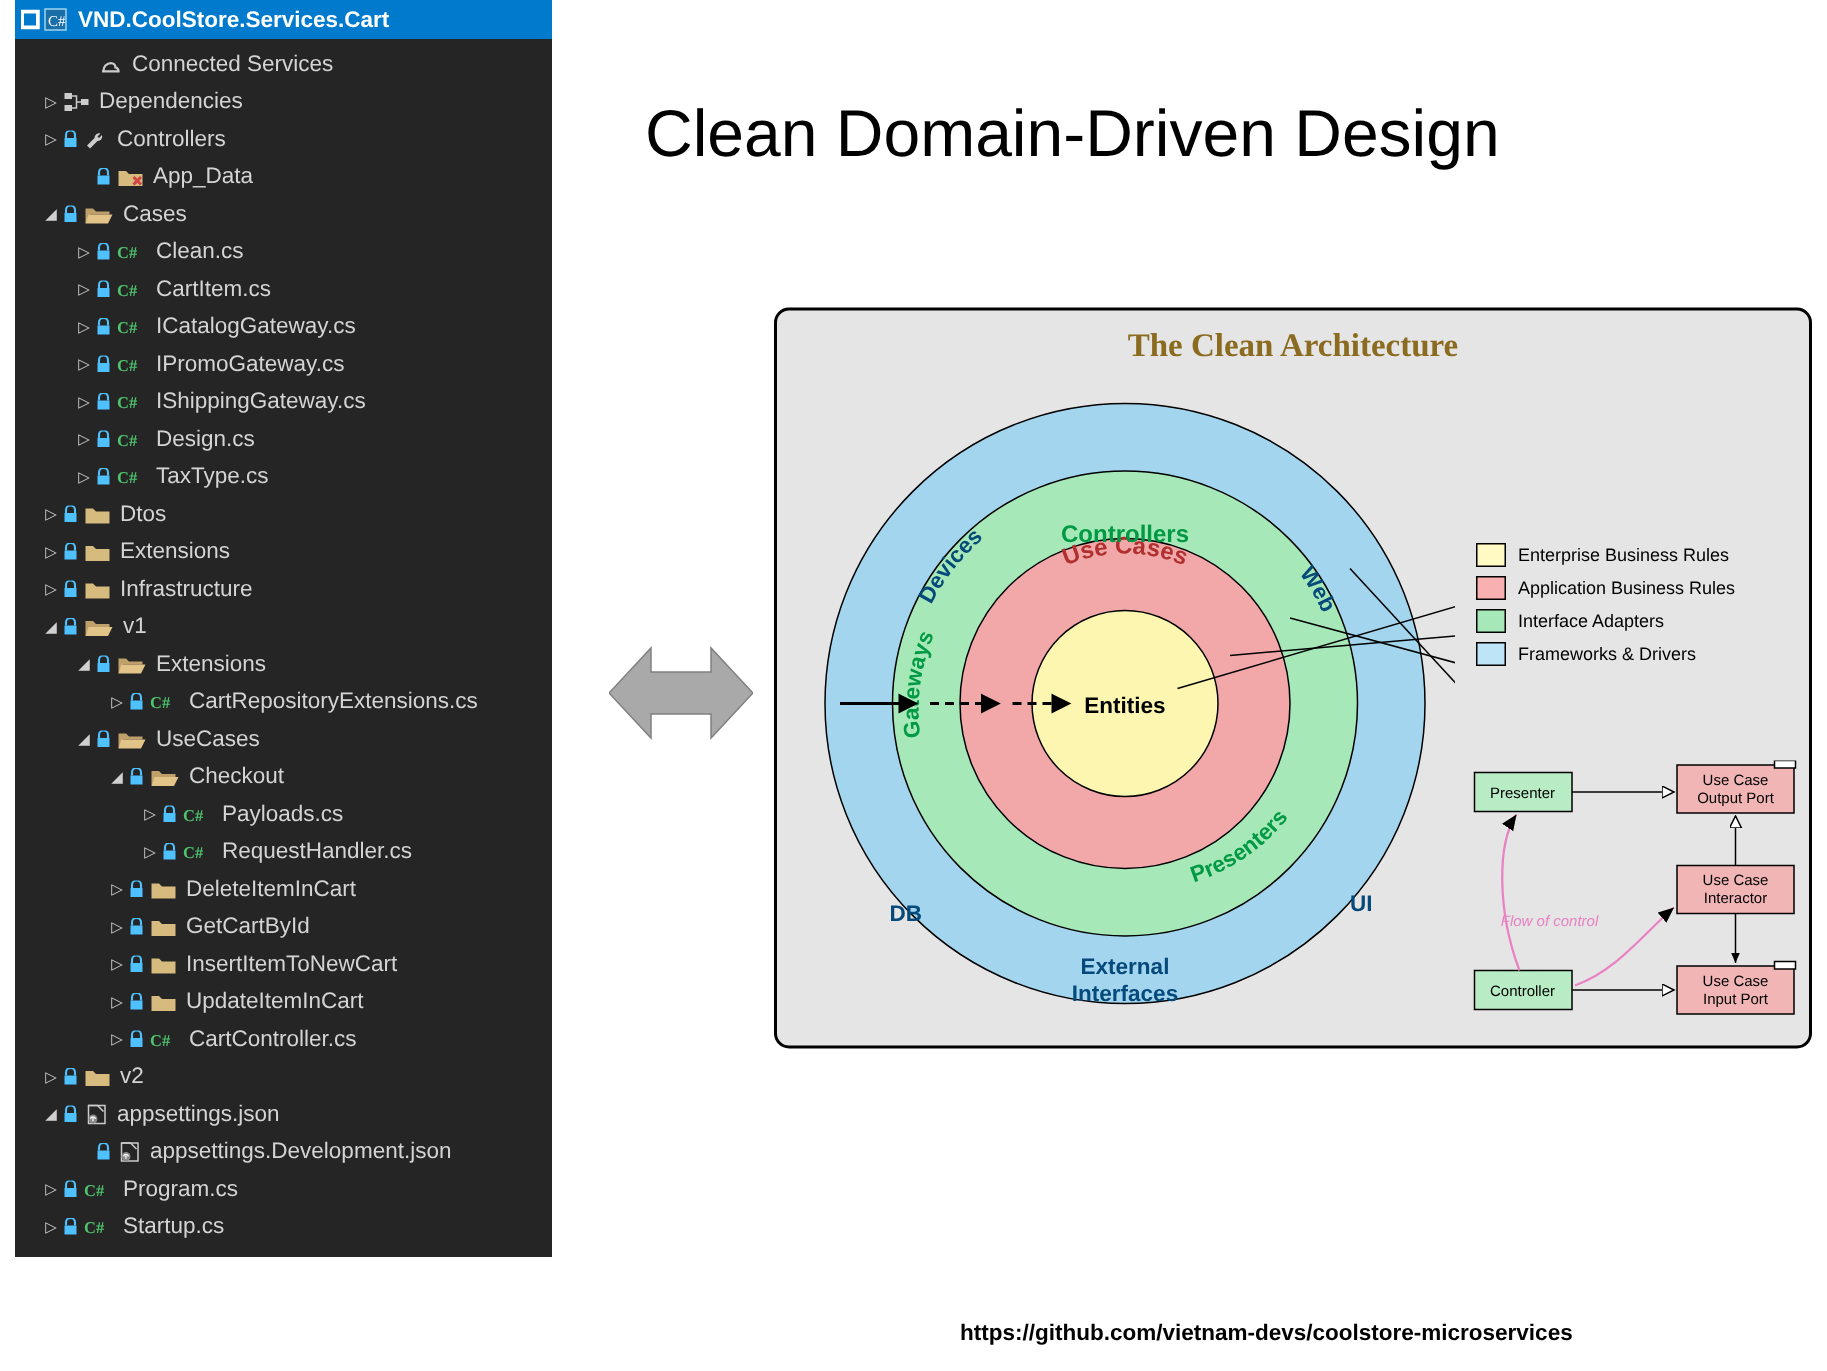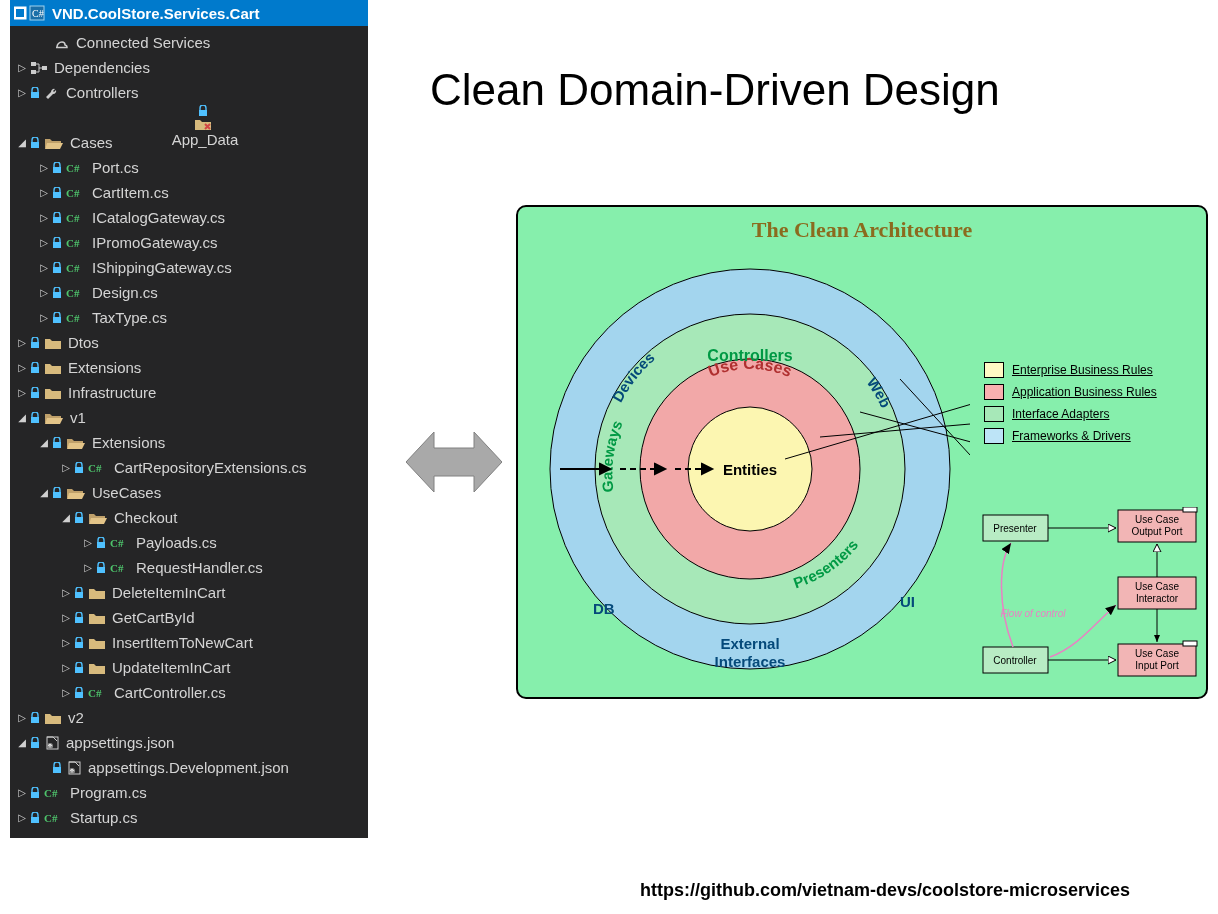--- a/index.html
+++ b/index.html
@@ -2,41 +2,41 @@
 <html><head>
 <meta charset="utf-8">
 <style>
   html,body{margin:0;padding:0;font-family:"Segoe UI",Arial,sans-serif;background:#fff;}
   body{width:1218px;height:914px;position:relative;overflow:hidden;}
   
   .explorer{position:absolute;left:10px;top:0;width:358px;background:#252526;color:#d4d4d4;font-size:15px;}
   .proj-hdr{background:#007ACC;color:#fff;display:flex;align-items:center;height:26px;padding:0 4px;}
   .proj-hdr svg{flex:none;}
   .proj-hdr span{margin-left:6px;font-weight:bold;}
-  .tree{padding:4px 0 8px 0;}
+  .tree{padding:4px 0 8px 12px;}
   .row{display:flex;align-items:center;height:25px;white-space:nowrap;cursor:default;}
   .exp{width:12px;text-align:center;color:#d0d0d0;font-size:10px;}
   .row .ic{margin:0 2px;display:inline-flex;align-items:center;}
   .lbl{margin-left:4px;}
   
   .heading{position:absolute;left:430px;top:65px;font-size:44px;font-weight:400;color:#000;}
   
   .bigarrow{position:absolute;left:406px;top:418px;}
   
-  .diagram{position:absolute;left:516px;top:205px;width:688px;height:490px;border:2px solid #000;border-radius:10px;background:#86efac;}
+  .diagram{position:absolute;left:516px;top:205px;width:688px;height:490px;border:2px solid #000;border-radius:10px;background:#e5e5e5;}
   .diagram .title{position:absolute;width:100%;text-align:center;top:10px;color:#8b6b1f;font-family:Georgia,serif;font-weight:bold;font-size:22px;}
   .rings{position:absolute;left:12px;top:42px;width:440px;height:440px;}
   .rings svg{width:100%;height:100%;}
   .ringlabel{font-family:Arial;font-weight:bold;}
   .legend{position:absolute;left:466px;top:155px;font-size:12px;}
-  .legend div{display:flex;align-items:center;margin-bottom:6px;text-decoration:underline;}
+  .legend div{display:flex;align-items:center;margin-bottom:6px;}
   .legend .sw{width:18px;height:14px;border:1px solid #000;margin-right:8px;}
   .flow{position:absolute;left:460px;top:300px;width:225px;height:185px;}
   .flow svg{width:100%;height:100%;}
-  .footer{position:absolute;left:640px;top:880px;font-weight:bold;font-size:18px;}
+  .footer{position:absolute;left:640px;top:880px;font-weight:bold;font-size:15px;}
 </style>
 </head>
 <body>
 
 <div class="explorer">
   <div class="proj-hdr">
     <svg width="32" height="16">
       <rect x="0" y="2" width="12" height="12" fill="#fff" stroke="#fff" stroke-width="1"></rect>
       <rect x="2" y="4" width="8" height="8" fill="#007ACC"></rect>
       <rect x="16" y="1" width="14" height="14" fill="#1b6fa8" stroke="#9fd3ef"></rect>
@@ -74,21 +74,21 @@
             <path d="M2 5 V3 a3 3 0 0 1 6 0 V5" fill="none" stroke="#4FC1FF" stroke-width="1.4"></path>
           </svg>
         </span>
         <span class="ic">
           <svg width="16" height="14">
             <path d="M11 3a3 3 0 0 0-4 3L2 11l2 2 5-5a3 3 0 0 0 3-4l-2 2-1-1z" fill="#ccc"></path>
           </svg>
         </span>
         <span class="lbl">Controllers</span>
       </div>
-      <div class="row" style="padding-left: 28px; flex-direction: column;">
+      <div class="row" style="padding-left: 28px;">
         <span class="exp"></span>
         <span class="ic">
           <svg width="10" height="12">
             <rect x="1" y="5" width="8" height="6" fill="#4FC1FF"></rect>
             <path d="M2 5 V3 a3 3 0 0 1 6 0 V5" fill="none" stroke="#4FC1FF" stroke-width="1.4"></path>
           </svg>
         </span>
         <span class="ic">
           <svg width="18" height="14">
             <path d="M1 3h5l2 2h9v8H1z" fill="#d7ba7d"></path>
@@ -119,21 +119,21 @@
           <svg width="10" height="12">
             <rect x="1" y="5" width="8" height="6" fill="#4FC1FF"></rect>
             <path d="M2 5 V3 a3 3 0 0 1 6 0 V5" fill="none" stroke="#4FC1FF" stroke-width="1.4"></path>
           </svg>
         </span>
         <span class="ic">
           <svg width="20" height="14">
             <text x="0" y="11" font-size="11" font-weight="bold" fill="#4EC46C" font-family="Consolas">C#</text>
           </svg>
         </span>
-        <span class="lbl">Port.cs</span>
+        <span class="lbl">Clean.cs</span>
       </div>
       <div class="row" style="padding-left: 28px;">
         <span class="exp">▷</span>
         <span class="ic">
           <svg width="10" height="12">
             <rect x="1" y="5" width="8" height="6" fill="#4FC1FF"></rect>
             <path d="M2 5 V3 a3 3 0 0 1 6 0 V5" fill="none" stroke="#4FC1FF" stroke-width="1.4"></path>
           </svg>
         </span>
         <span class="ic">

